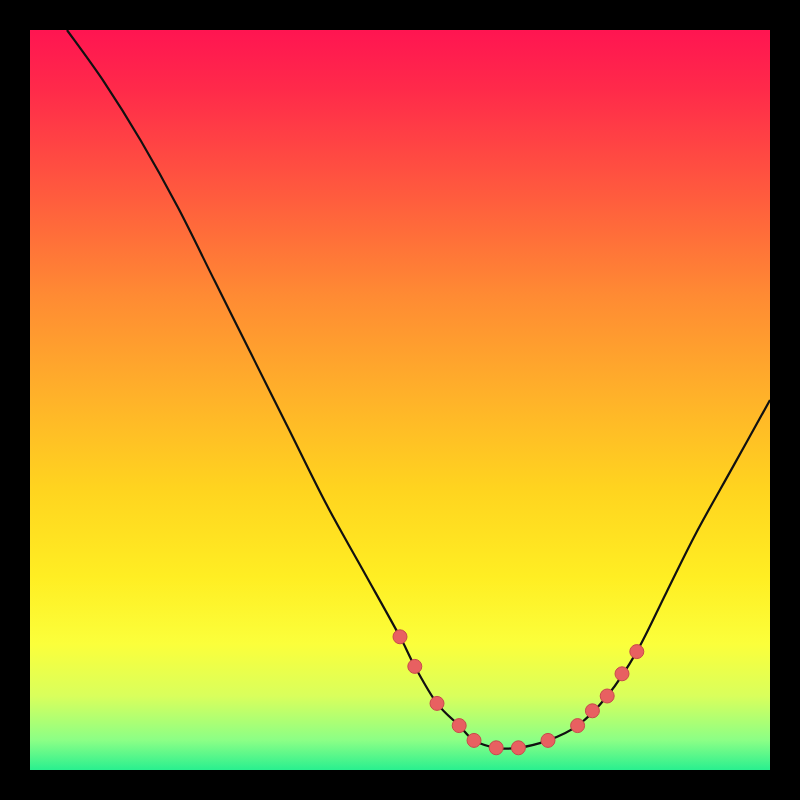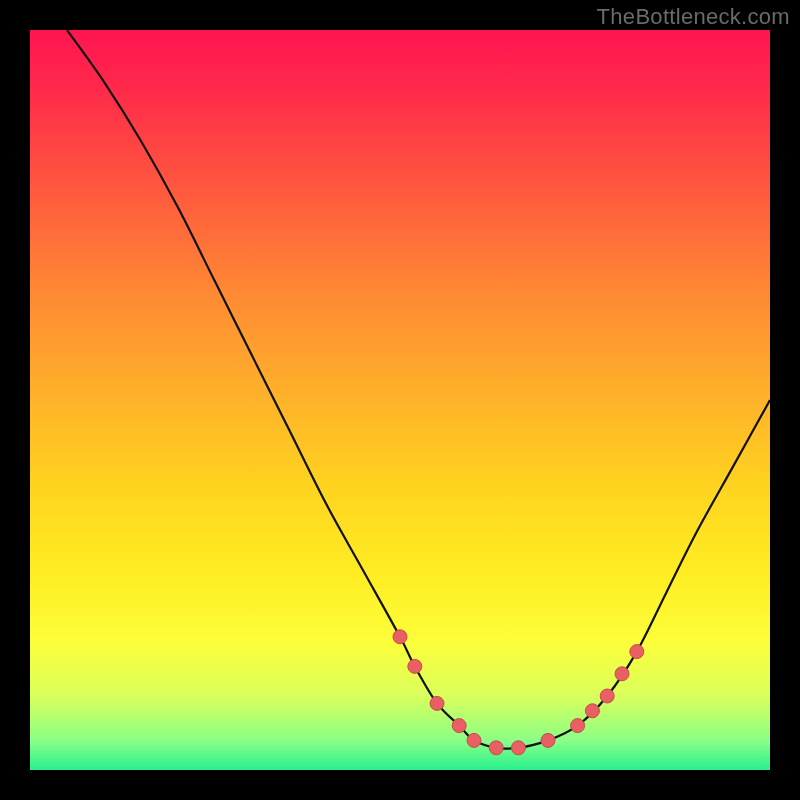--- a/index.html
+++ b/index.html
@@ -48,21 +48,20 @@
   svg {
     position: absolute;
     left: 0;
     top: 0;
   }
 </style>
 </head>
 <body>
 
 <div class="frame">
-  <div class="attribution">TheBottleneck.com</div>
   <div class="plot-area">
     <svg id="chart-svg" width="740" height="740" viewBox="0 0 740 740">
         <path d="M 37.00 0.00 C 43.17 8.63 61.67 33.30 74.00 51.80 C 86.33 70.30 98.67 90.03 111.00 111.00 C 123.33 131.97 135.67 154.17 148.00 177.60 C 160.33 201.03 172.67 226.93 185.00 251.60 C 197.33 276.27 209.67 300.93 222.00 325.60 C 234.33 350.27 246.67 374.93 259.00 399.60 C 271.33 424.27 283.67 450.17 296.00 473.60 C 308.33 497.03 320.67 518.00 333.00 540.20 C 345.33 562.40 361.37 590.77 370.00 606.80 C 378.63 622.83 378.63 625.30 384.80 636.40 C 390.97 647.50 399.60 663.53 407.00 673.40 C 414.40 683.27 423.03 689.43 429.20 695.60 C 435.37 701.77 437.83 706.70 444.00 710.40 C 450.17 714.10 458.80 716.57 466.20 717.80 C 473.60 719.03 479.77 719.03 488.40 717.80 C 497.03 716.57 508.13 714.10 518.00 710.40 C 527.87 706.70 537.73 703.00 547.60 695.60 C 557.47 688.20 567.33 678.33 577.20 666.00 C 587.07 653.67 596.93 638.87 606.80 621.60 C 616.67 604.33 626.53 582.13 636.40 562.40 C 646.27 542.67 654.90 524.17 666.00 503.20 C 677.10 482.23 690.67 458.80 703.00 436.60 C 715.33 414.40 733.83 381.10 740.00 370.00" fill="none" stroke="#111111" stroke-width="2.2"></path>
         <circle cx="370.00" cy="606.80" r="7" fill="#e86061" stroke="#c84a4b" stroke-width="1"></circle>
         <circle cx="384.80" cy="636.40" r="7" fill="#e86061" stroke="#c84a4b" stroke-width="1"></circle>
         <circle cx="407.00" cy="673.40" r="7" fill="#e86061" stroke="#c84a4b" stroke-width="1"></circle>
         <circle cx="429.20" cy="695.60" r="7" fill="#e86061" stroke="#c84a4b" stroke-width="1"></circle>
         <circle cx="444.00" cy="710.40" r="7" fill="#e86061" stroke="#c84a4b" stroke-width="1"></circle>
         <circle cx="466.20" cy="717.80" r="7" fill="#e86061" stroke="#c84a4b" stroke-width="1"></circle>
         <circle cx="488.40" cy="717.80" r="7" fill="#e86061" stroke="#c84a4b" stroke-width="1"></circle>

